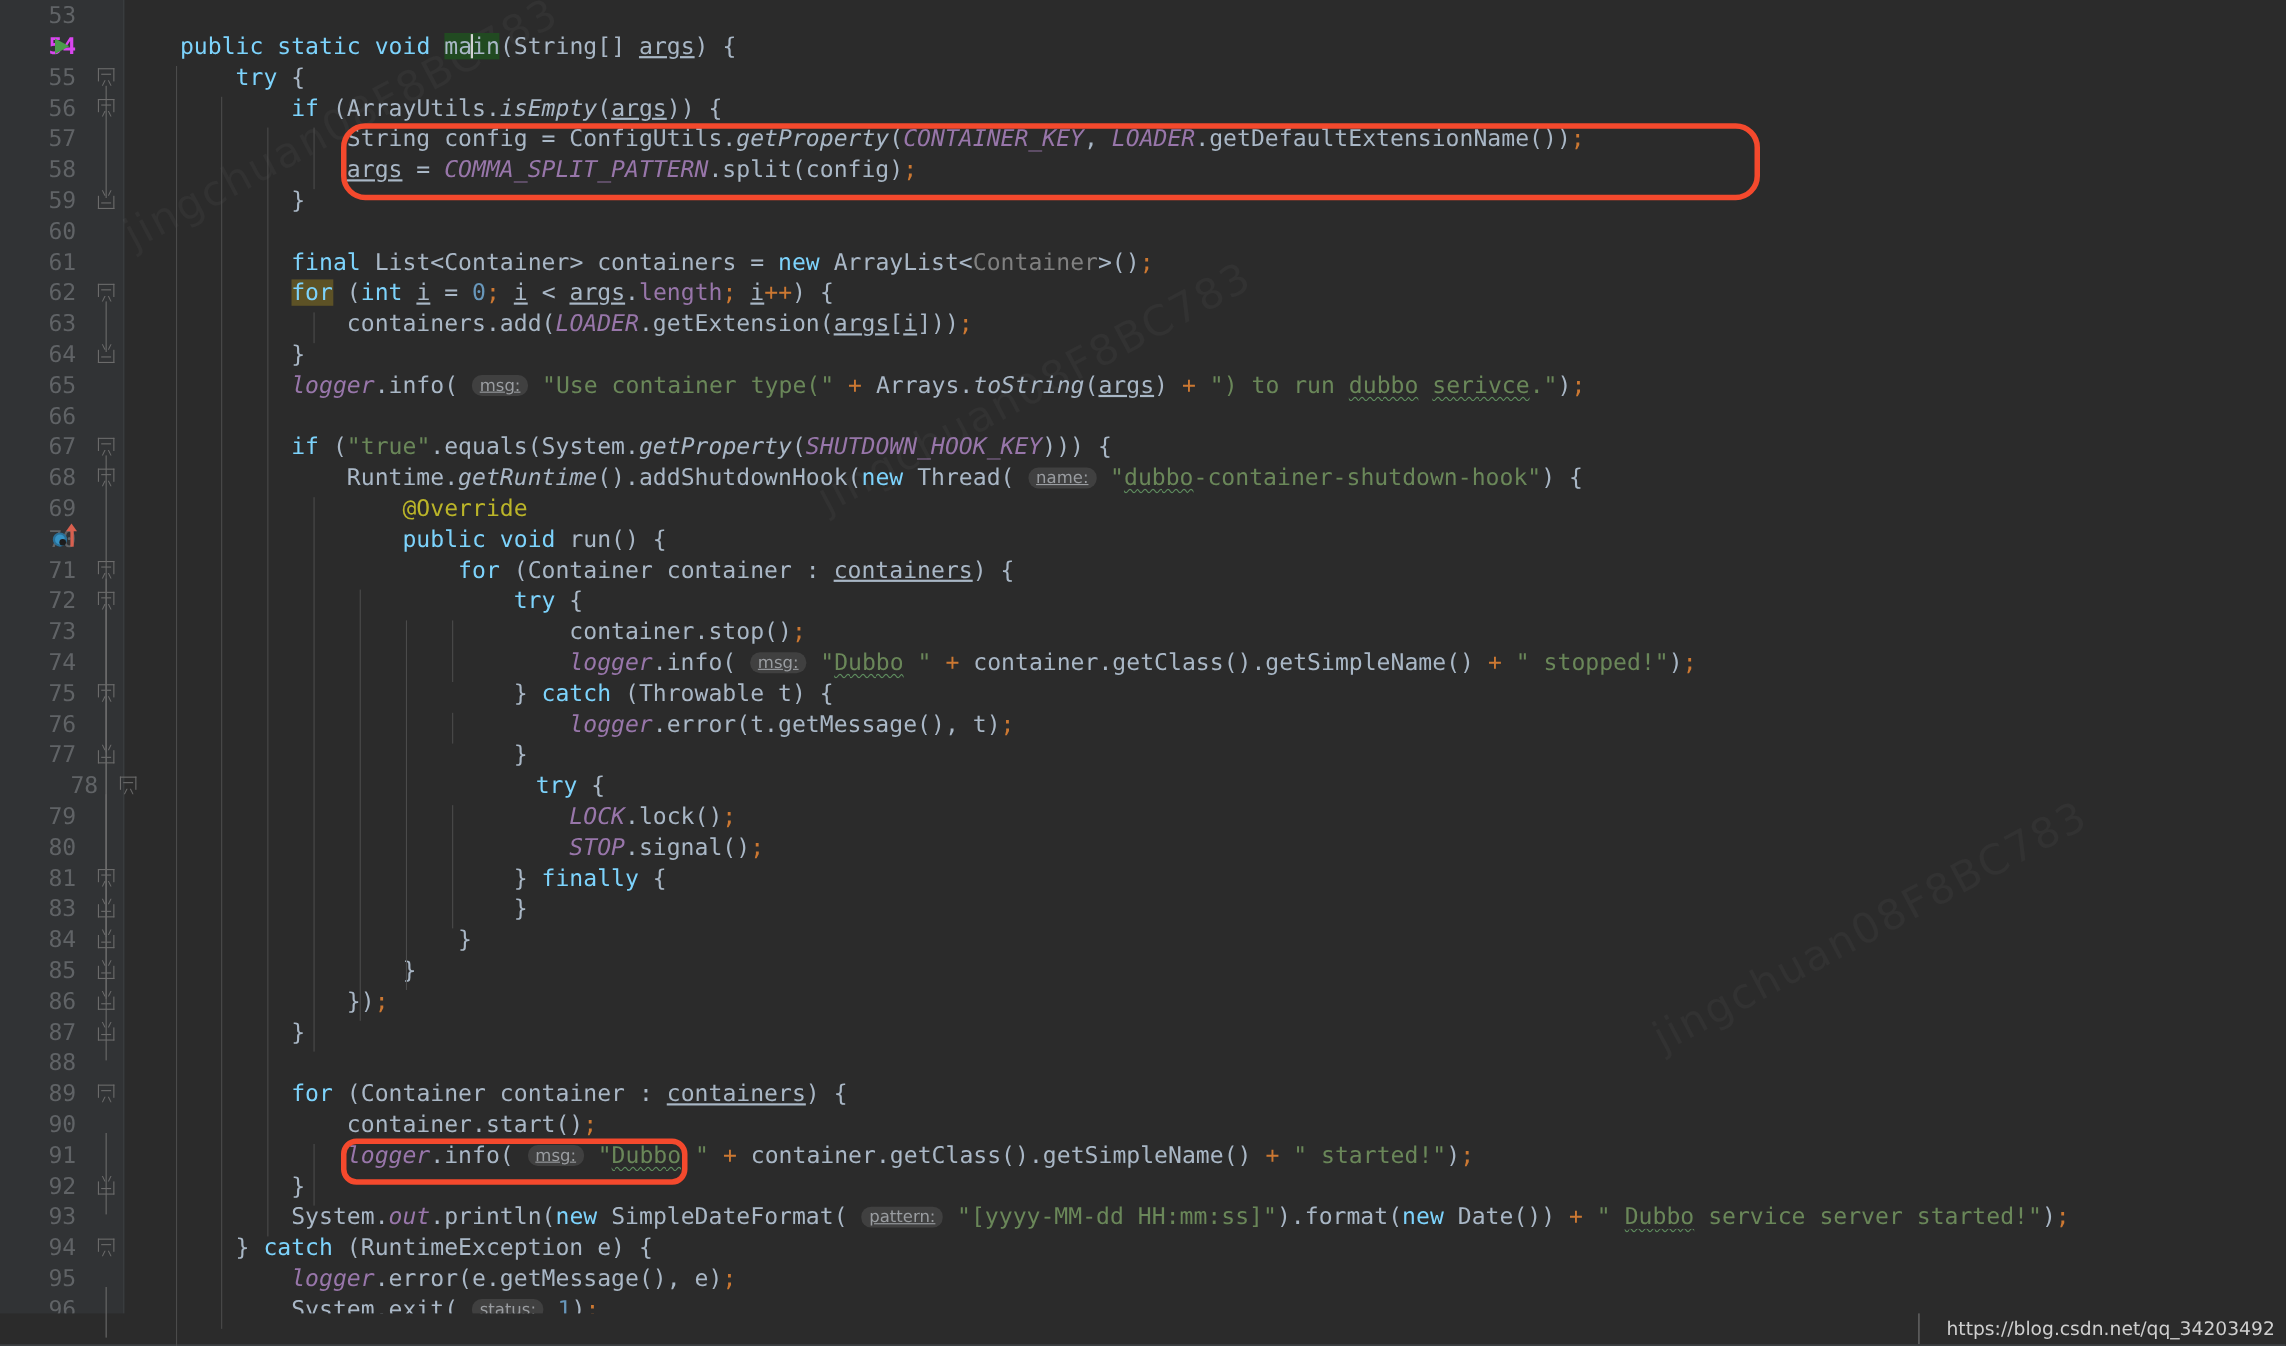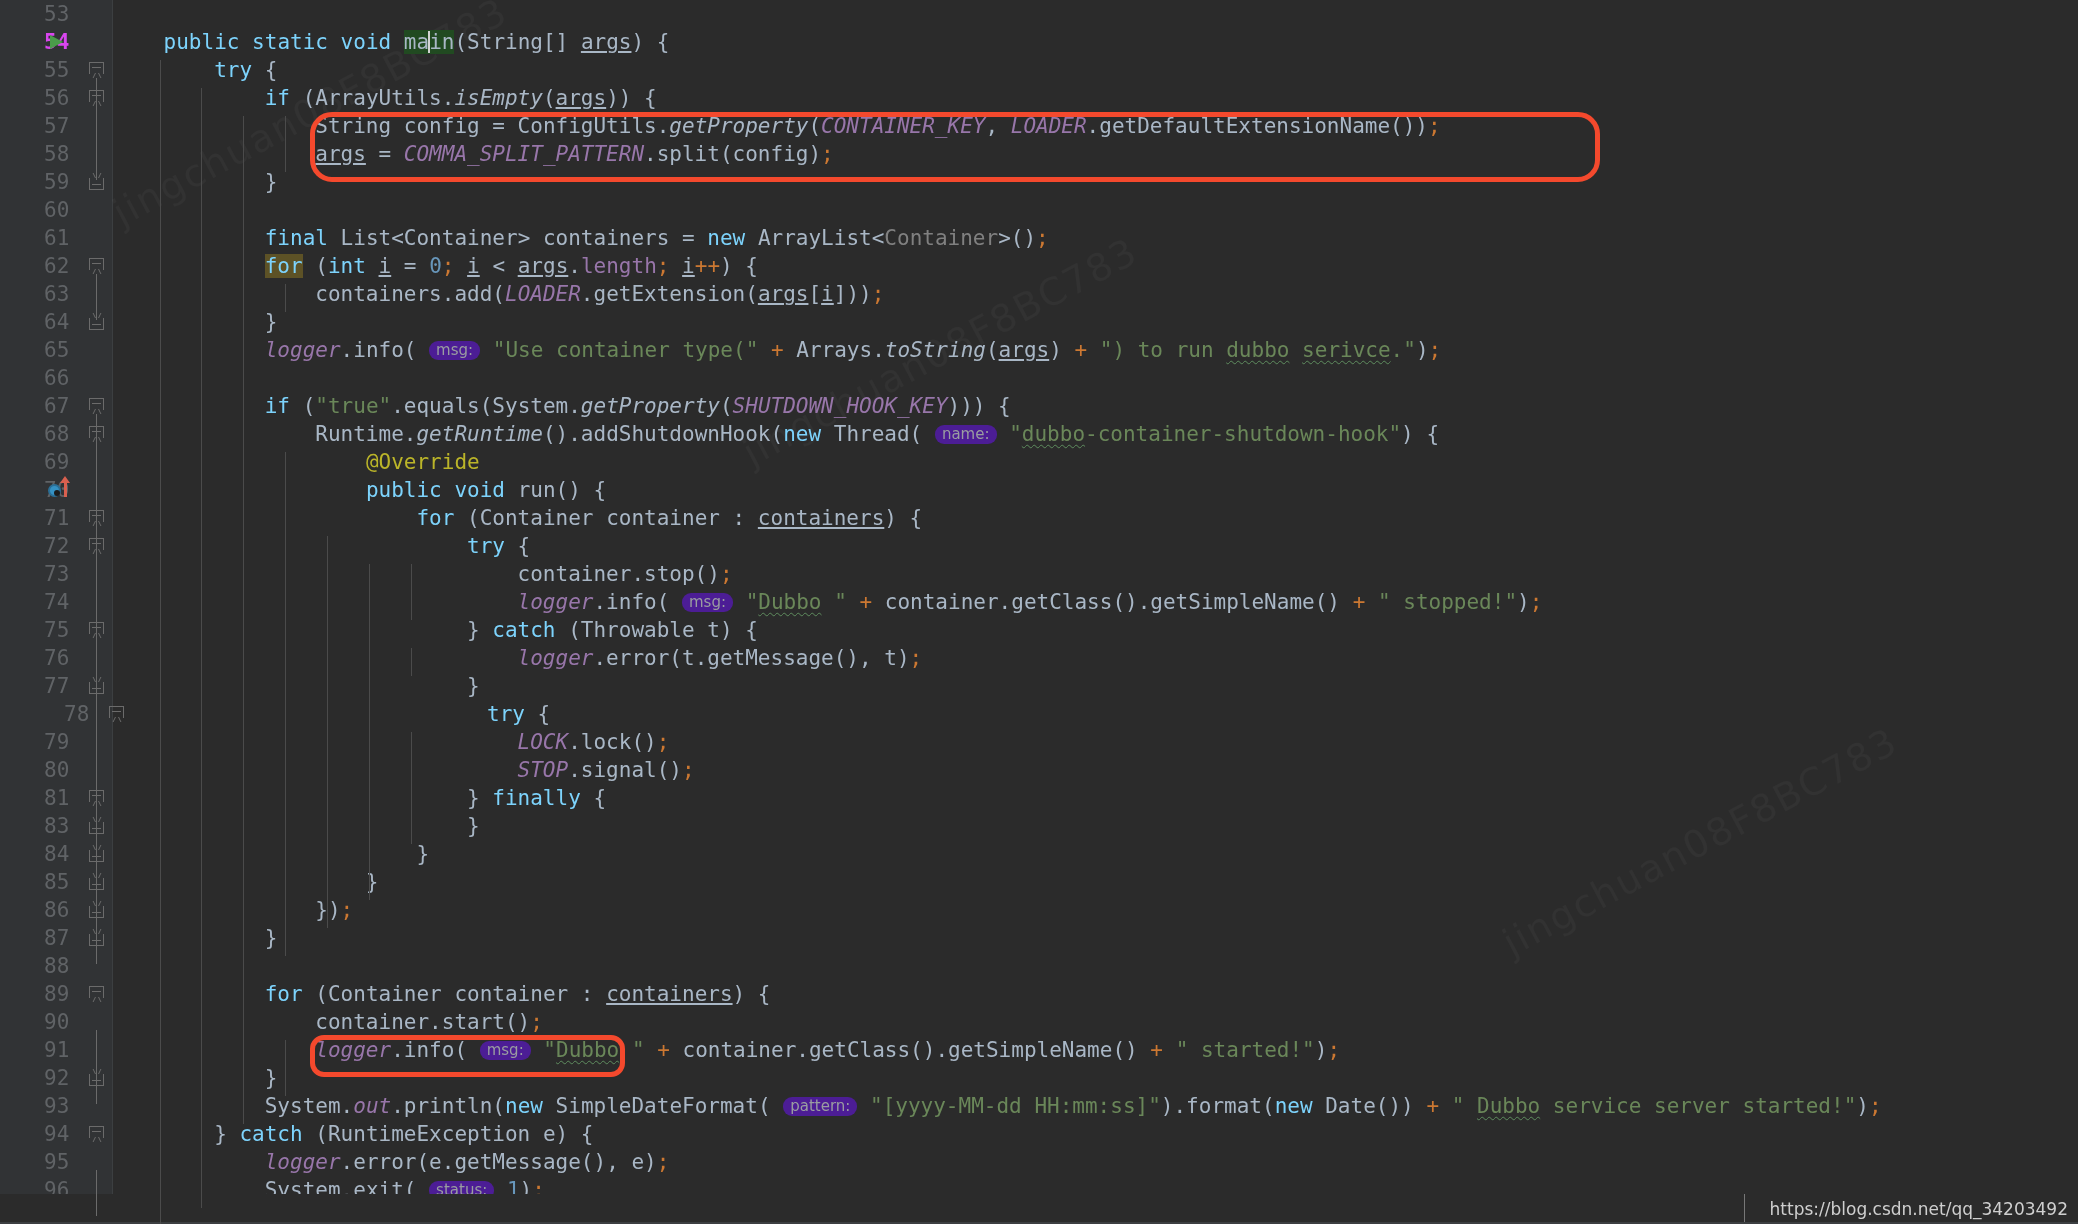--- a/index.html
+++ b/index.html
@@ -186,29 +186,30 @@
   .anno { color: #bbb529; }          
   .typ  { color: #a9b7c6; }
   .gen  { color: #808080; }
   .semi { color: #cc7832; }
   .plain{ color: #a9b7c6; }
   .lvar { text-decoration: underline; text-decoration-color: #a9b7c6; }
 
   
   .hint {
     display: inline-block;
-    background: #4c1d95;
+    background: #404040;
     color: #9a9da1;
     border-radius: 9px;
     font-size: 15px;
     line-height: 19px;
     padding: 0 7px;
     position: relative;
     top: -2px;
     font-family: "DejaVu Sans", sans-serif;
+    text-decoration: underline;
   }
 
   
   .hl-ident {
     background: #214a21;
     color: #a9b7c6;
   }
   .hl-word {
     background: #5d5226;
   }

